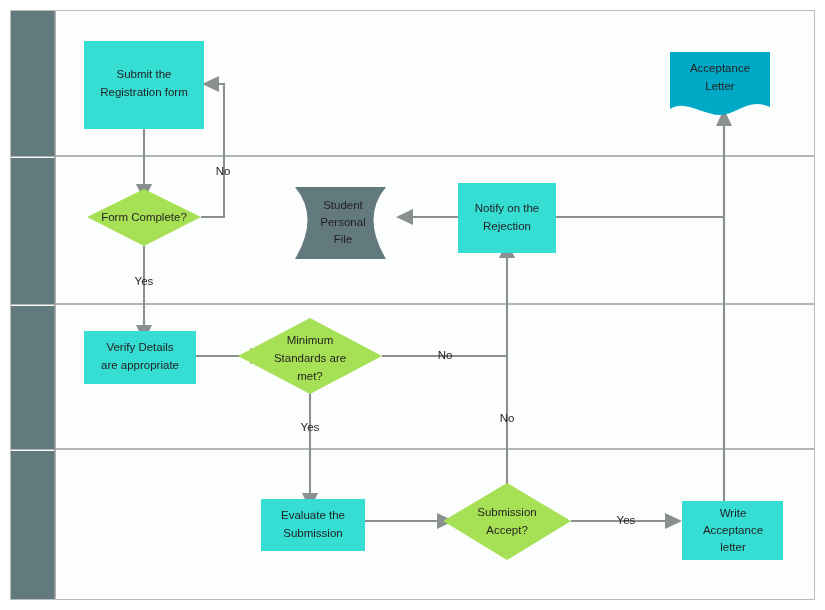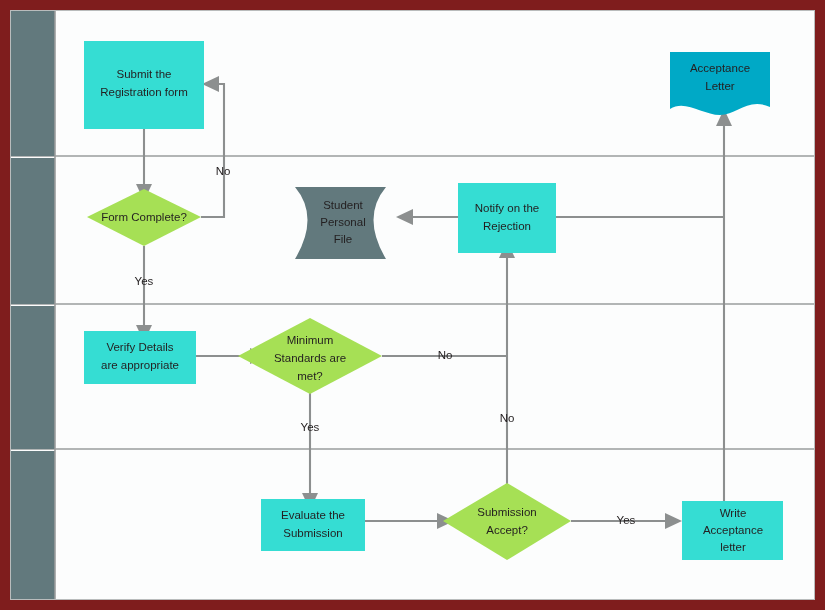--- a/index.html
+++ b/index.html
@@ -5,21 +5,21 @@
   html, body {
     margin: 0;
     padding: 0;
     background: #000000;
     font-family: "Liberation Sans", sans-serif;
   }
   #canvas {
     position: relative;
     width: 825px;
     height: 610px;
-    background: #7f1d1d;
+    background: #ffffff;
     overflow: hidden;
   }
   #diagram {
     position: absolute;
     left: 10px;
     top: 10px;
     width: 805px;
     height: 590px;
     background: #fcfdfd;
     border: 1px solid #b9bcbc;

